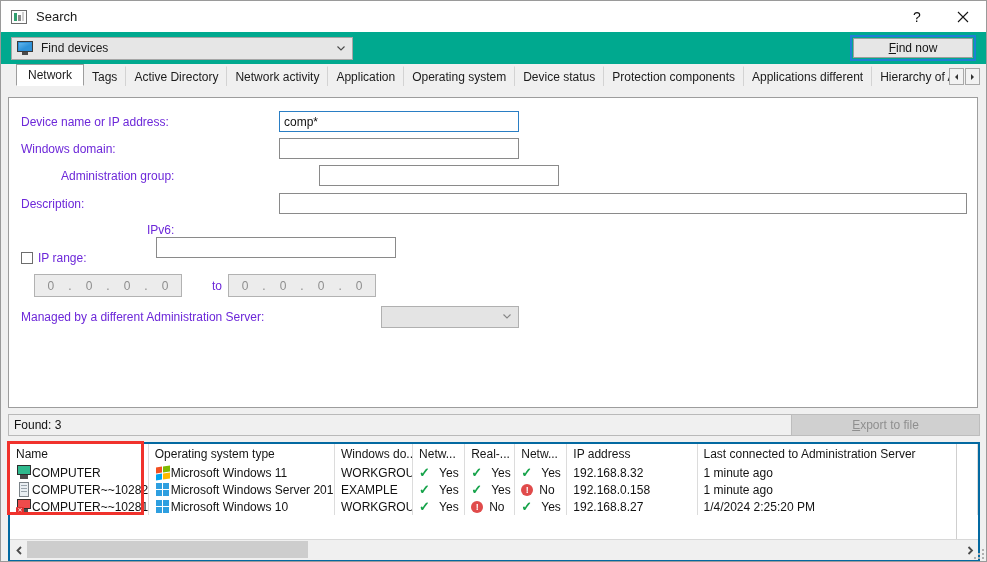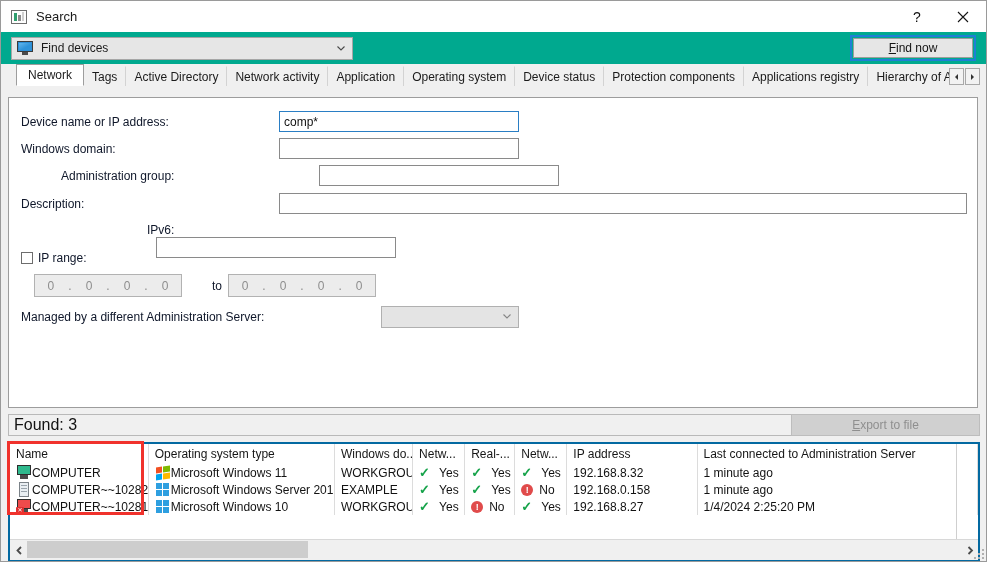--- a/index.html
+++ b/index.html
@@ -197,21 +197,21 @@
     border: 1px solid #9d9d9d;
     box-sizing: border-box;
   }
   .form-row {
     position: absolute;
     display: flex;
     align-items: center;
   }
   .form-label {
     font-size: 12px;
-    color: #0f172a;
+    color: #6d28d9;
     white-space: nowrap;
   }
   .txt {
     background: #ffffff;
     border: 1px solid #8a8a8a;
     box-sizing: border-box;
     height: 21px;
     font-family: "Liberation Sans", sans-serif;
     font-size: 12px;
     color: #111;
@@ -260,21 +260,21 @@
     left: 7px;
     top: 413px;
     width: 828px;
     height: 22px;
     background: #f0f0f0;
     border: 1px solid #b9b9b9;
     box-sizing: border-box;
     display: flex;
     align-items: center;
     padding-left: 5px;
-    font-size: 16px;
+    font-size: 12px;
     color: #121212;
   }
   .exportbtn {
     position: absolute;
     left: 790px;
     top: 413px;
     width: 189px;
     height: 22px;
     background: #d0d0d0;
     border: 1px solid #bdbdbd;
@@ -455,21 +455,21 @@
   <div class="tabstrip">
     <div class="tabs">
       <div class="tab active"><span>Network</span></div>
       <div class="tab"><span>Tags</span></div>
       <div class="tab"><span>Active Directory</span></div>
       <div class="tab"><span>Network activity</span></div>
       <div class="tab"><span>Application</span></div>
       <div class="tab"><span>Operating system</span></div>
       <div class="tab"><span>Device status</span></div>
       <div class="tab"><span>Protection components</span></div>
-      <div class="tab"><span>Applications registry</span></div>
+      <div class="tab"><span>Applications different</span></div>
       <div class="tab"><span>Hierarchy of Administration Servers</span></div>
 
     </div>
     <div class="tab-scrollers">
       <div class="tabscroll-btn">
         <span>
           <svg width="7" height="8" viewBox="0 0 7 8">
               <path d="M5 1 L2 4 L5 7 Z" fill="#333"></path>
             </svg>
         </span>

